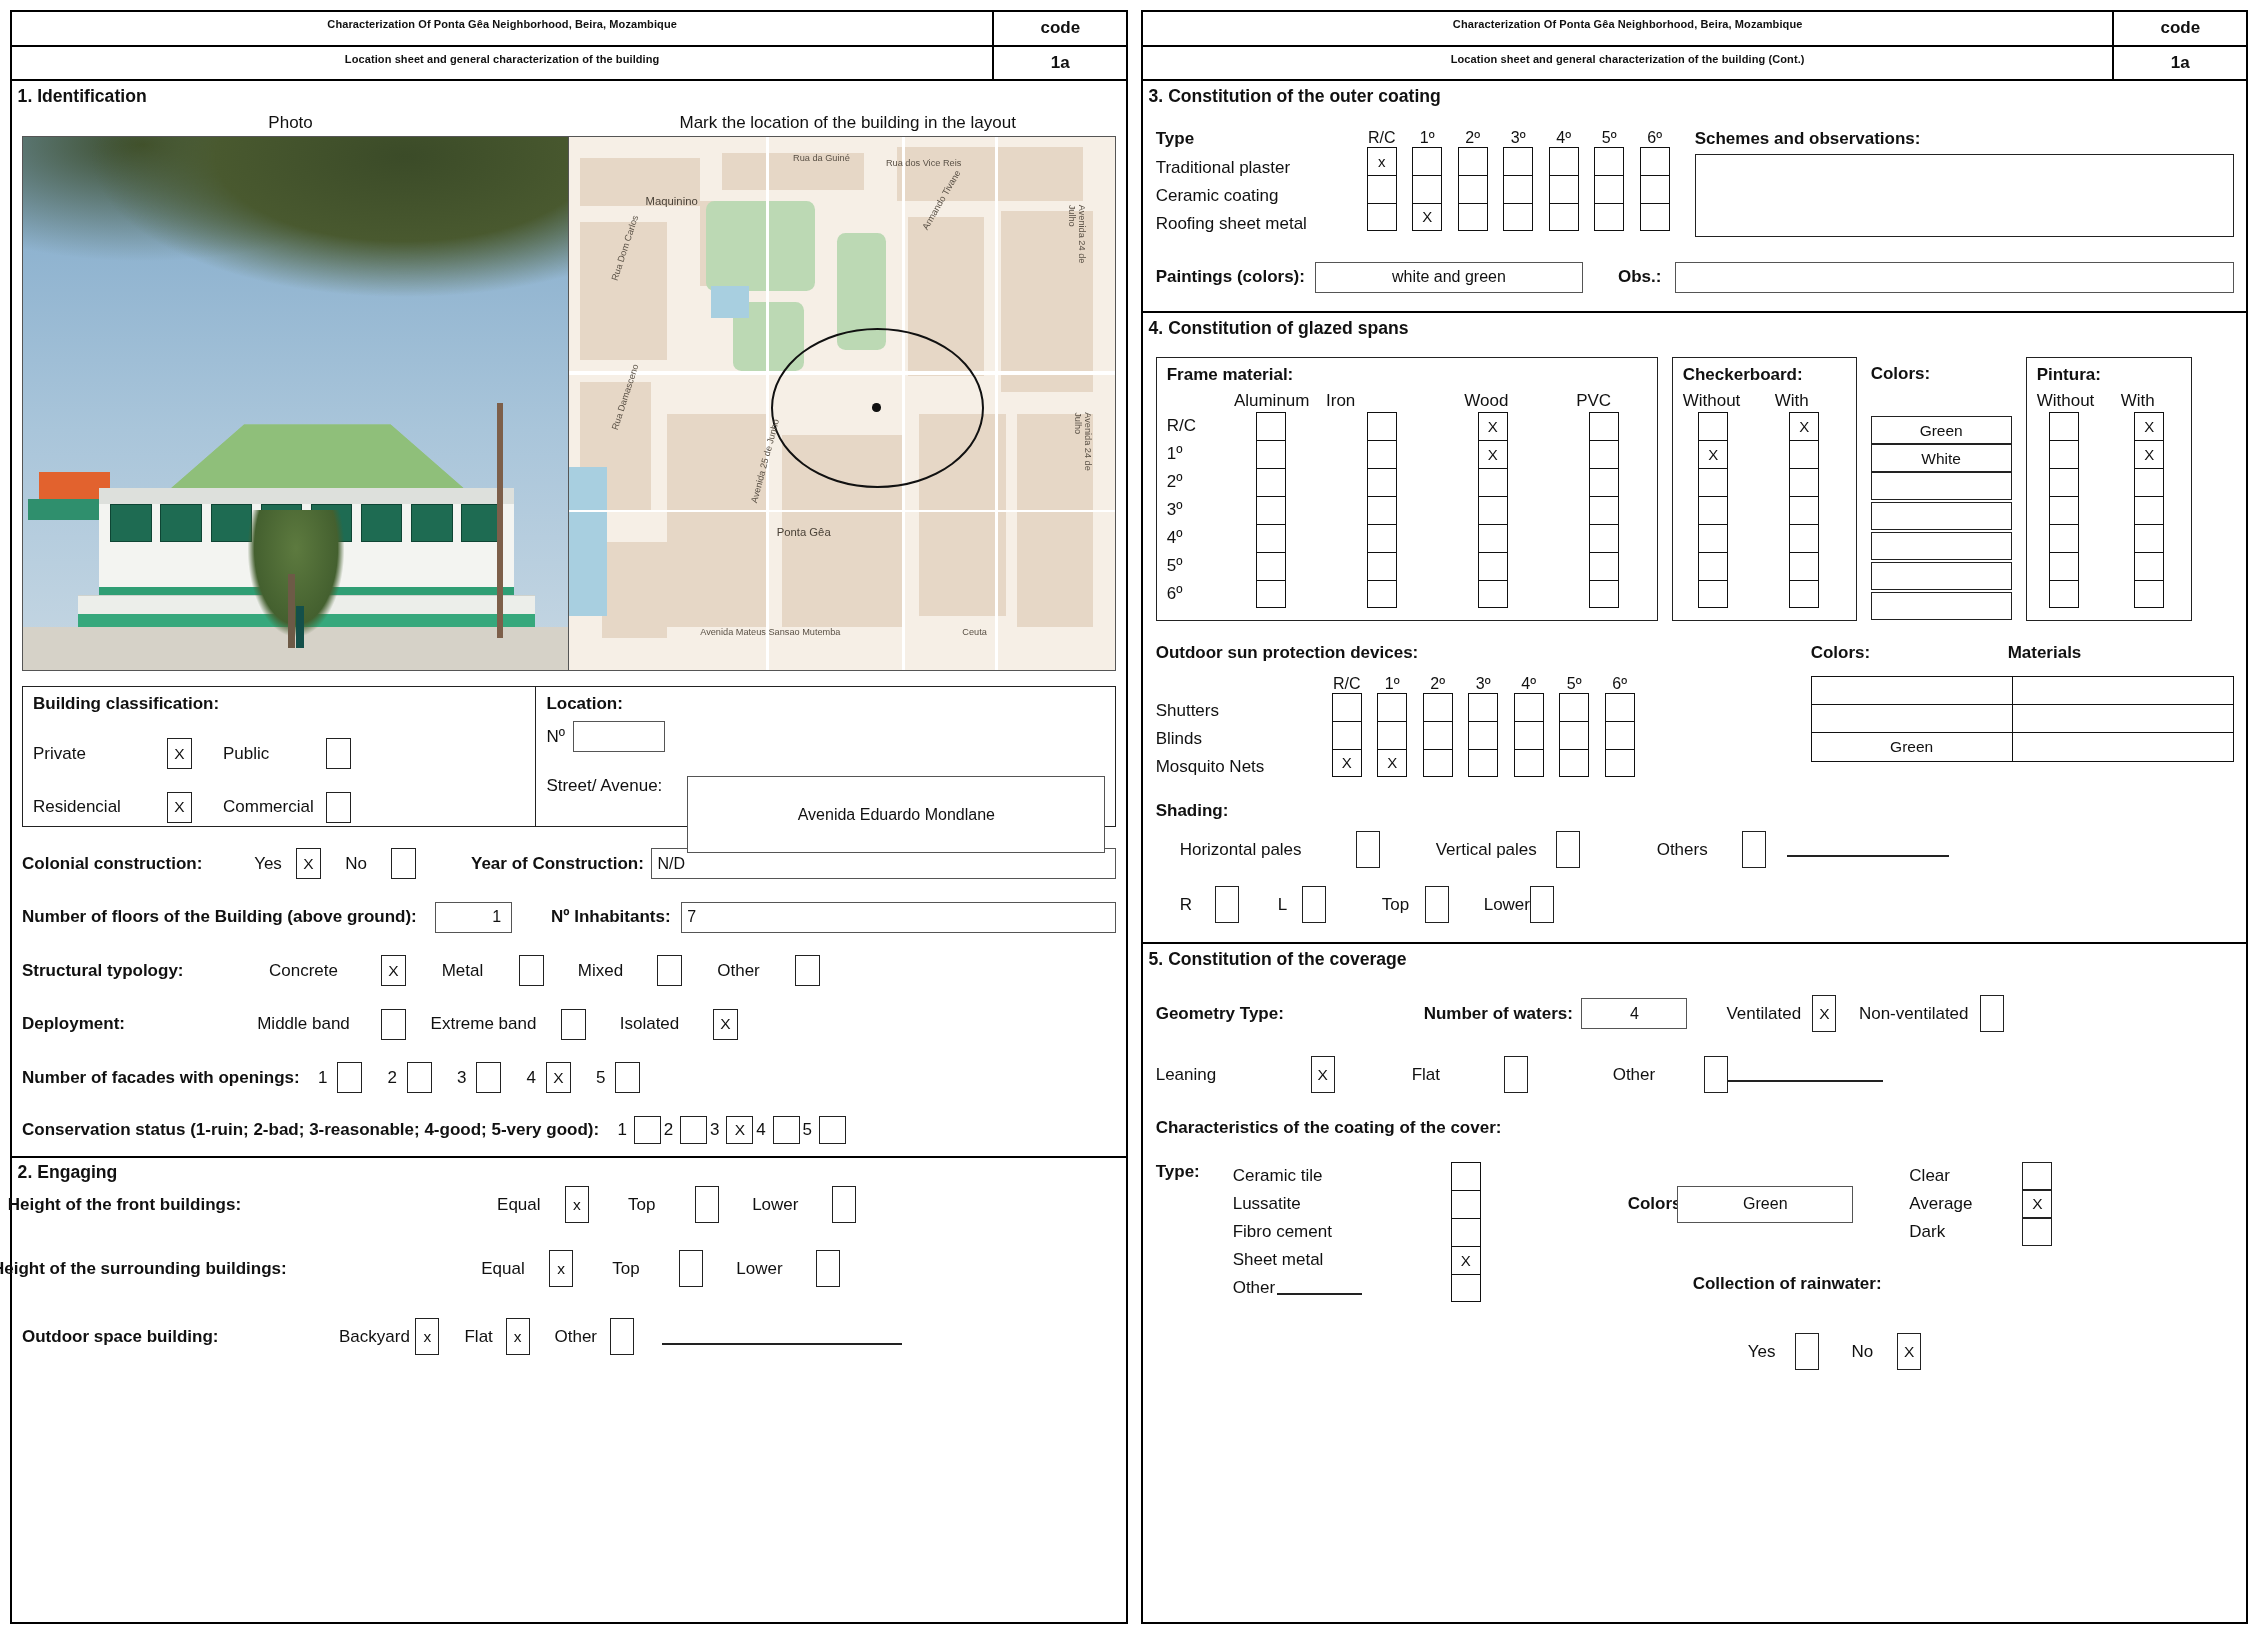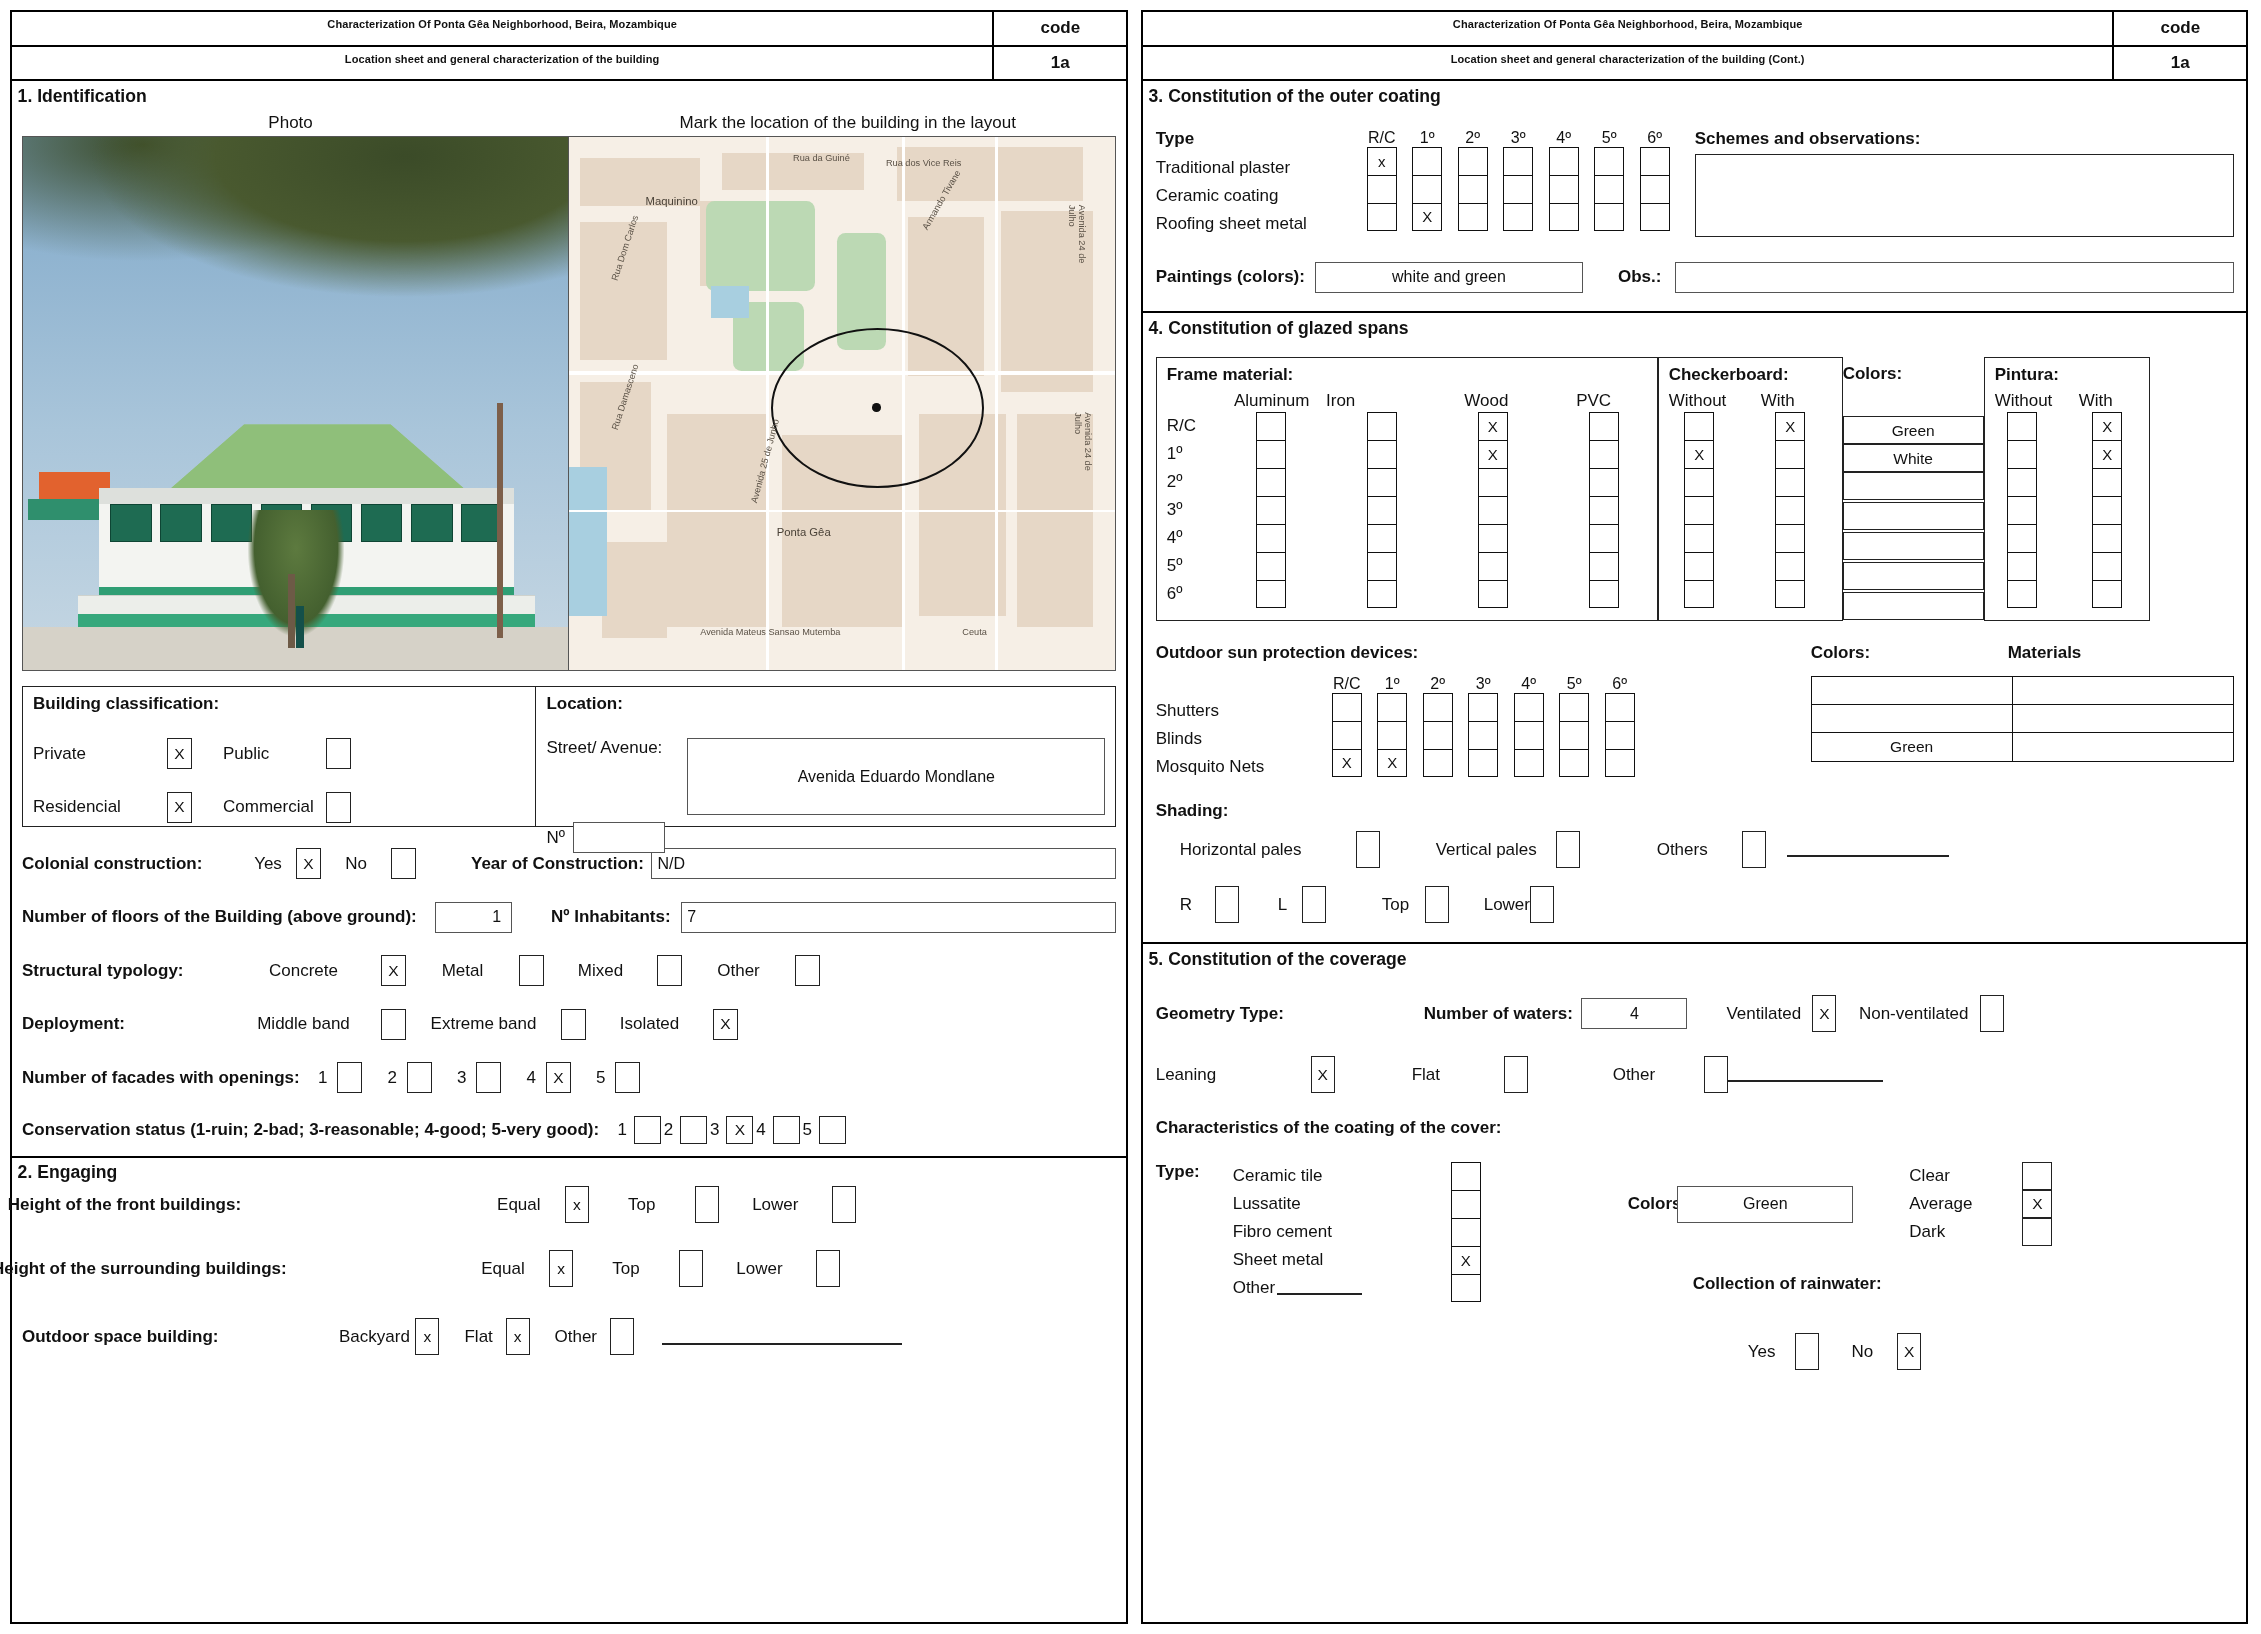--- a/index.html
+++ b/index.html
@@ -199,27 +199,27 @@
         </div>
         <div class="row" style="margin-top:22.5px">
           <span class="lbl" style="width:134px">Residencial</span>
           <span class="box cb">X</span>
           <span class="lbl" style="width:134px;padding-left:31px">Commercial</span>
           <span class="box cb"></span>
         </div>
       </div>
       <div style="width:53%;padding:7px 10px;position:relative">
         <div class="lbl-b">Location:</div>
+        <div class="row" style="margin-top:7px">
+          <span class="lbl" style="width:27px">Nº</span>
+          <span class="field" style="width:92px"></span>
+        </div>
         <div class="row" style="margin-top:24px;align-items:flex-start">
           <span class="lbl" style="width:141px">Street/ Avenue:</span>
           <span class="field field-c" style="flex:1;height:77px">Avenida Eduardo Mondlane</span>
-        </div>
-        <div class="row" style="margin-top:7px">
-          <span class="lbl" style="width:27px">Nº</span>
-          <span class="field" style="width:92px"></span>
         </div>
       </div>
     </div>
 
     <div class="row" style="margin:21px 10px 0 10px">
       <span class="lbl-b" style="width:218px">Colonial construction:</span>
       <span class="lbl" style="width:56px;text-align:center">Yes</span>
       <span class="box cb">X</span>
       <span class="lbl" style="width:70px;text-align:center">No</span>
       <span class="box cb"></span>
@@ -394,21 +394,21 @@
     <div class="row" style="margin:24px 12.7px 0 12.7px">
       <span class="lbl-b">Paintings (colors):</span>
       <span class="field field-c" style="width:268px;margin-left:10px">white and green</span>
       <span class="lbl-b" style="margin-left:35px">Obs.:</span>
       <span class="field" style="flex:1;margin-left:14px"></span>
     </div>
 
     <div style="border-top:2.1px solid #000;margin-top:18.3px"></div>
     <div class="sec-title">4. Constitution of glazed spans</div>
 
-    <div style="display:flex;margin:17px 12.7px 0 12.7px;align-items:flex-start;">
+    <div style="display:flex;margin:17px 12.7px 0 12.7px;align-items:flex-start;gap:14px">
 
       <div class="inner-box" style="padding:7px 10px 11.3px 10px;width:502px">
         <div class="lbl-b">Frame material:</div>
         <div style="display:flex;margin-top:5.6px">
           <div style="width:52px"></div>
           <div style="flex:1;display:flex;justify-content:space-between">
             <div class="lbl" style="width:106px;text-align:center">Aluminum</div>
             <div class="lbl" style="width:106px;text-align:left">Iron</div>
             <div class="lbl" style="width:106px;text-align:center">Wood</div>
             <div class="lbl" style="width:106px;text-align:center">PVC</div>

